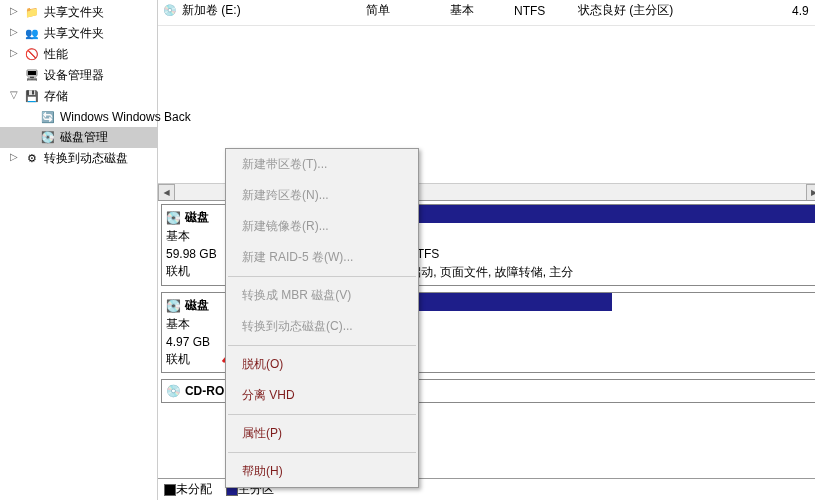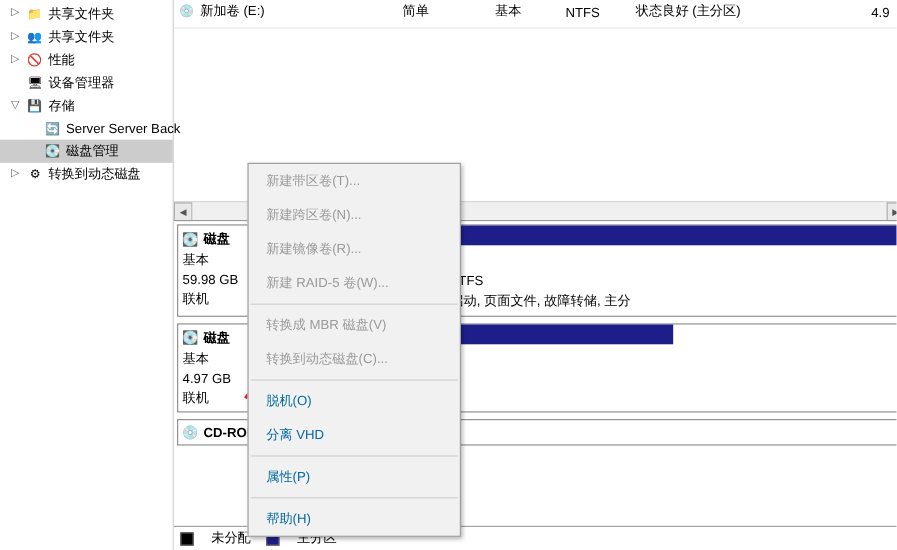--- a/index.html
+++ b/index.html
@@ -22,25 +22,25 @@
 .disks{overflow-y:auto;border-top:1px solid #999;padding:3px;height:278px}
 .disk{border:1px solid #888;margin-bottom:6px;display:flex;background:#fff}
 .disk-hdr{width:90px;border-right:1px solid #888;padding:4px;display:flex;flex-direction:column;gap:2px}
 .disk-hdr .ttl{display:flex;align-items:center;gap:4px;font-weight:400}
 .disk-parts{flex:1;display:flex}
 .part{border-left:1px solid #888;flex:1;position:relative;min-width:0}
 .part:first-child{border-left:none}
 .part-bar{height:18px;background:#1e1e8a}
 .part-txt{padding:4px 6px;line-height:1.5;font-size:11px;white-space:nowrap;overflow:hidden}
 .legend{border-top:1px solid #999;padding:3px 6px;display:flex;align-items:center;gap:14px;height:22px;background:#fff}
-.lg{display:flex;align-items:center;gap:16px}
+.lg{display:flex;align-items:center;gap:0}
 .lg-box{width:12px;height:12px;border:1px solid #666}
 .lg-box.un{background:#000}.lg-box.pr{background:#1e1e8a}
 .ctx{position:absolute;left:225px;top:148px;width:194px;background:#f1f1f1;border:1px solid #999;box-shadow:2px 2px 4px rgba(0,0,0,.3);z-index:10}
-.ctx-i{padding:7px 16px;color:#0369a1}
+.ctx-i{padding:7px 16px;color:#7f1d1d}
 .ctx-i.dis{color:#9a9a9a}
 .ctx-sep{height:1px;background:#ccc;margin:3px 2px}
 .arrow{position:absolute;left:215px;top:310px;z-index:9;pointer-events:none}
 </style>
 </head>
 <body>
 
 <div class="main">
   <div class="sidebar" id="sb">
       <div class="tree-item">
@@ -62,21 +62,21 @@
         <span class="ic">🖥</span>
         <span>设备管理器</span>
       </div>
       <div class="tree-item">
         <span class="exp">▽</span>
         <span class="ic">💾</span>
         <span>存储</span>
       </div>
       <div class="tree-item" style="padding-left: 40px;">
         <span class="ic">🔄</span>
-        <span>Server Server Back</span>
+        <span>Windows Windows Back</span>
       </div>
       <div class="tree-item sel" style="padding-left: 40px;">
         <span class="ic">💽</span>
         <span>磁盘管理</span>
       </div>
       <div class="tree-item">
         <span class="exp">▷</span>
         <span class="ic">⚙</span>
         <span>转换到动态磁盘</span>
       </div>

